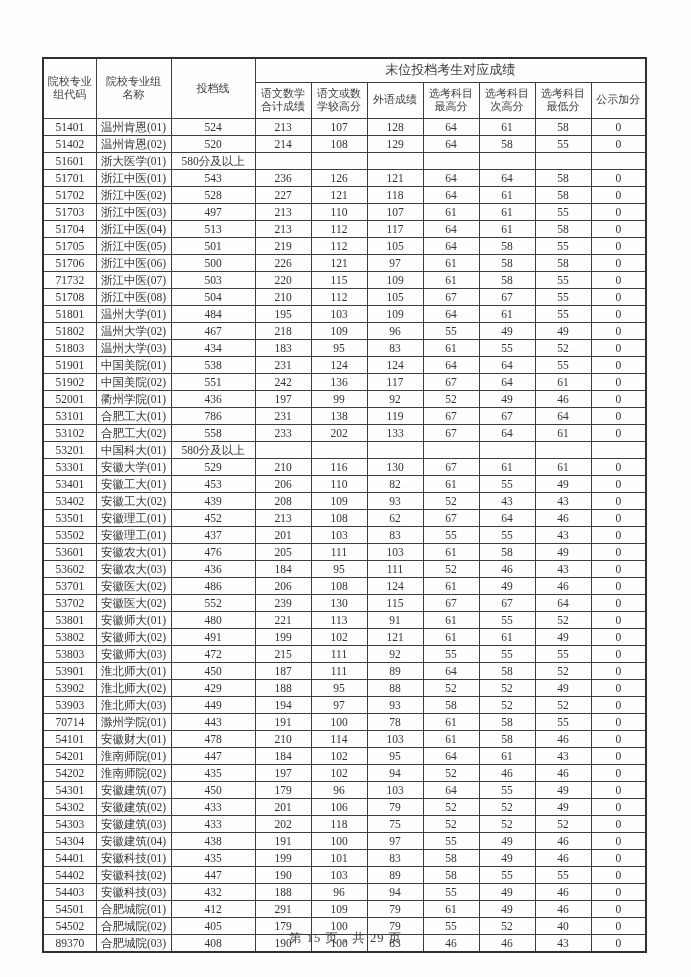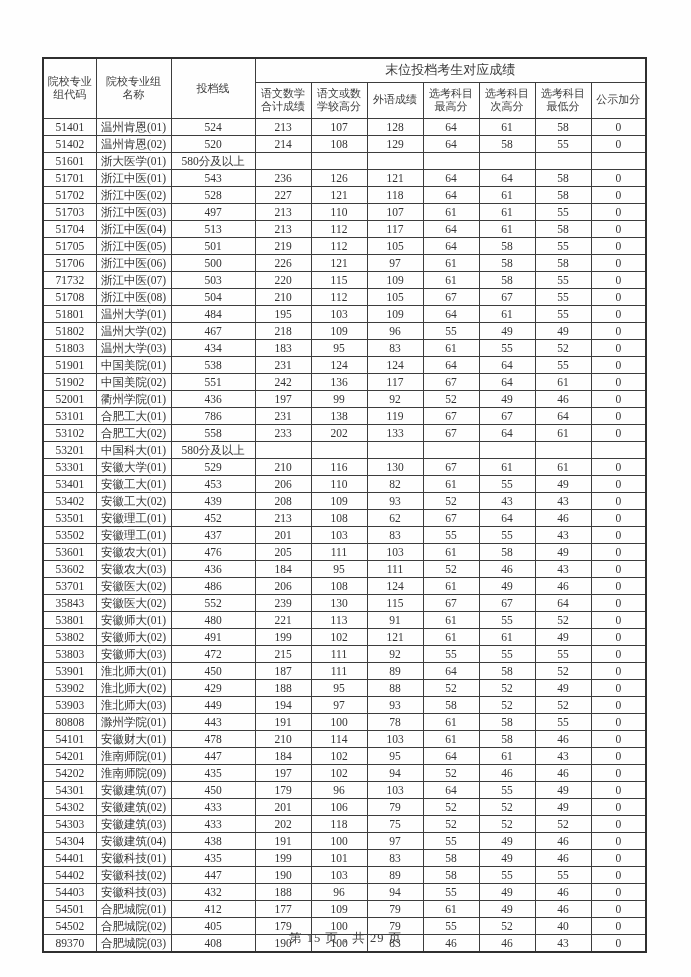--- a/index.html
+++ b/index.html
@@ -410,21 +410,21 @@
           <td>486</td>
           <td>206</td>
           <td>108</td>
           <td>124</td>
           <td>61</td>
           <td>49</td>
           <td>46</td>
           <td>0</td>
         </tr>
         <tr>
-          <td>35843</td>
+          <td>53702</td>
           <td>安徽医大(02)</td>
           <td>552</td>
           <td>239</td>
           <td>130</td>
           <td>115</td>
           <td>67</td>
           <td>67</td>
           <td>64</td>
           <td>0</td>
         </tr>
@@ -494,21 +494,21 @@
           <td>449</td>
           <td>194</td>
           <td>97</td>
           <td>93</td>
           <td>58</td>
           <td>52</td>
           <td>52</td>
           <td>0</td>
         </tr>
         <tr>
-          <td>80808</td>
+          <td>70714</td>
           <td>滁州学院(01)</td>
           <td>443</td>
           <td>191</td>
           <td>100</td>
           <td>78</td>
           <td>61</td>
           <td>58</td>
           <td>55</td>
           <td>0</td>
         </tr>
@@ -531,21 +531,21 @@
           <td>184</td>
           <td>102</td>
           <td>95</td>
           <td>64</td>
           <td>61</td>
           <td>43</td>
           <td>0</td>
         </tr>
         <tr>
           <td>54202</td>
-          <td>淮南师院(09)</td>
+          <td>淮南师院(02)</td>
           <td>435</td>
           <td>197</td>
           <td>102</td>
           <td>94</td>
           <td>52</td>
           <td>46</td>
           <td>46</td>
           <td>0</td>
         </tr>
         <tr>
@@ -629,21 +629,21 @@
           <td>94</td>
           <td>55</td>
           <td>49</td>
           <td>46</td>
           <td>0</td>
         </tr>
         <tr>
           <td>54501</td>
           <td>合肥城院(01)</td>
           <td>412</td>
-          <td>177</td>
+          <td>291</td>
           <td>109</td>
           <td>79</td>
           <td>61</td>
           <td>49</td>
           <td>46</td>
           <td>0</td>
         </tr>
         <tr>
           <td>54502</td>
           <td>合肥城院(02)</td>

